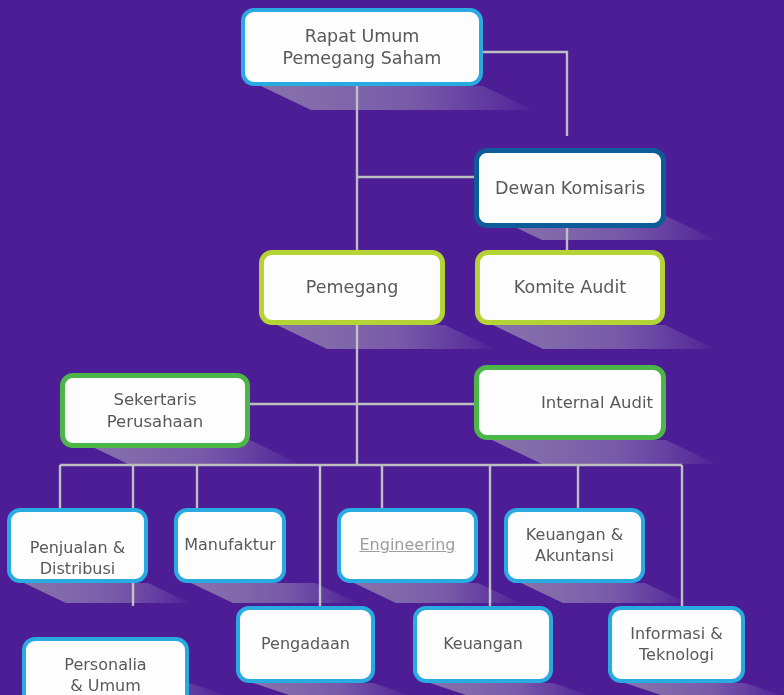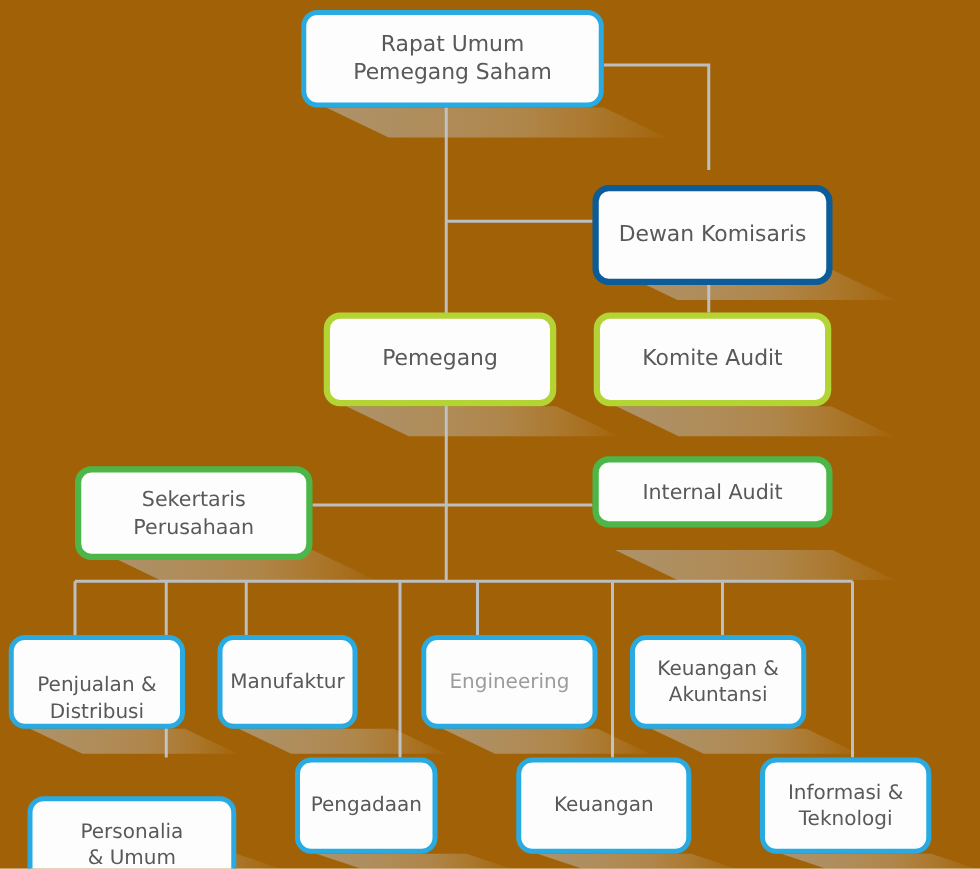--- a/index.html
+++ b/index.html
@@ -6,21 +6,21 @@
   html,body{margin:0;padding:0;background:#ffffff;}
   body{
     font-family:"DejaVu Sans","Liberation Sans",sans-serif;
     -webkit-font-smoothing:antialiased;
   }
   #chart{
     position:relative;
     width:784px;
     height:695px;
     overflow:hidden;
-    background:#a16207;
+    background:#4c1d95;
   }
   
   #lines{
     position:absolute;
     left:0; top:0;
     width:784px; height:695px;
     pointer-events:none;
   }
   
   .shadow{
@@ -48,21 +48,21 @@
     white-space:pre-line;
   }
   .c-lightblue{ border:4px solid #29abe2; }
   .c-darkblue { border:5px solid #0b5c98; }
   .c-lime     { border:5px solid #b4d335; }
   .c-green    { border:5px solid #4cb648; }
 
   .fs18{ font-size:17.5px; }
   .fs17{ font-size:16.5px; }
   .fs16{ font-size:16px; }
-  .muted{ color:#9b9c9e; }
+  .muted{ color:#9b9c9e;text-decoration:underline; }
 </style>
 </head>
 <body>
 
 <div id="chart">
 
   <svg id="lines" viewBox="0 0 784 695" width="784" height="695" aria-hidden="true">
     <g stroke="#bcbec0" stroke-width="2.4" fill="none" stroke-linecap="butt">
 
       <path d="M483,52 L567,52 L567,136"></path>
@@ -129,21 +129,21 @@
 
   <div class="node c-lime fs18" style="left:475px;top:250px;width:190px;height:75px;">
     <span class="lbl">Komite Audit</span>
   </div>
 
   <div class="node c-green fs17" style="left:60px;top:373px;width:190px;height:75px;justify-content:center;">
     <span class="lbl">Sekertaris
 Perusahaan</span>
   </div>
 
-  <div class="node c-green fs17" style="left:474px;top:365px;width:192px;height:57px;">
+  <div class="node c-green fs17" style="left:474px;top:365px;width:192px;height:75px;justify-content:flex-end;">
     <span class="lbl">Internal Audit</span>
   </div>
 
   <div class="node c-lightblue fs16" style="left:7px;top:508px;width:141px;height:75px;align-items:flex-end;">
     <span class="lbl">Penjualan &amp;
 Distribusi</span>
   </div>
 
   <div class="node c-lightblue fs16" style="left:174px;top:508px;width:112px;height:75px;">
     <span class="lbl">Manufaktur</span>
@@ -156,21 +156,21 @@
   <div class="node c-lightblue fs16" style="left:504px;top:508px;width:141px;height:75px;">
     <span class="lbl">Keuangan &amp;
 Akuntansi</span>
   </div>
 
   <div class="node c-lightblue fs16" style="left:22px;top:637px;width:167px;height:77px;">
     <span class="lbl">Personalia
 &amp; Umum</span>
   </div>
 
-  <div class="node c-lightblue fs16" style="left:236px;top:606px;width:114px;height:77px;">
+  <div class="node c-lightblue fs16" style="left:236px;top:606px;width:139px;height:77px;">
     <span class="lbl">Pengadaan</span>
   </div>
 
   <div class="node c-lightblue fs16" style="left:413px;top:606px;width:140px;height:77px;">
     <span class="lbl">Keuangan</span>
   </div>
 
   <div class="node c-lightblue fs16" style="left:608px;top:606px;width:137px;height:77px;">
     <span class="lbl">Informasi &amp;
 Teknologi</span>

